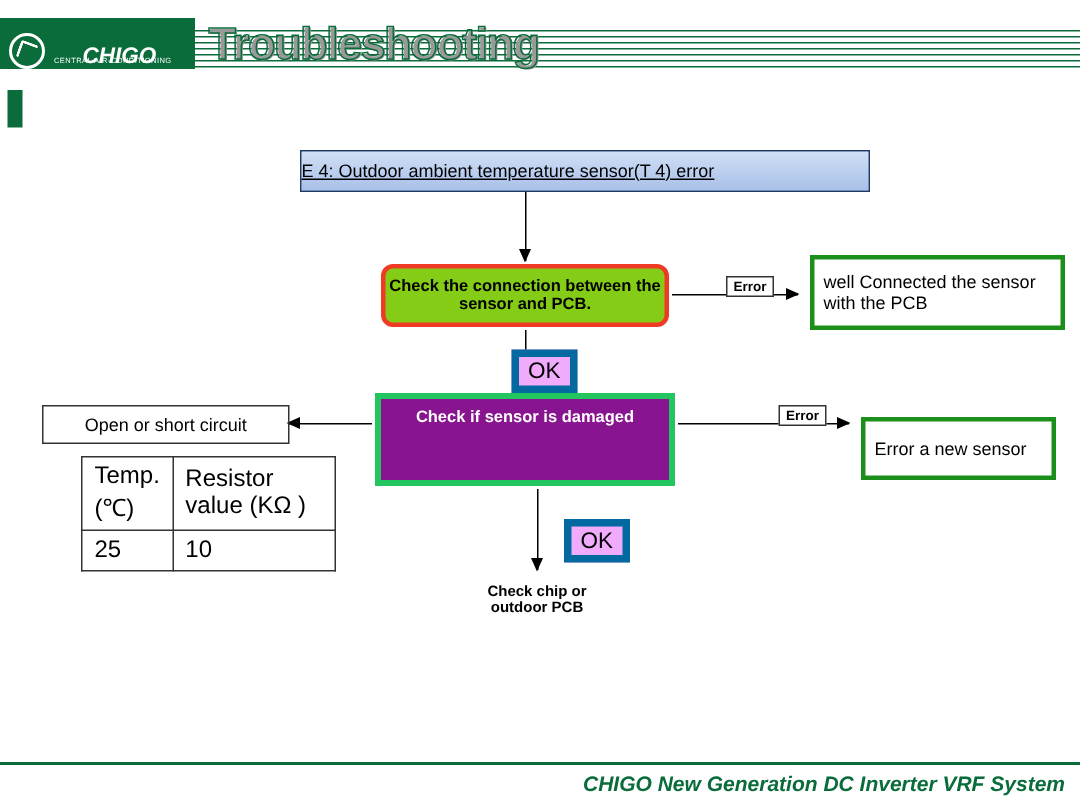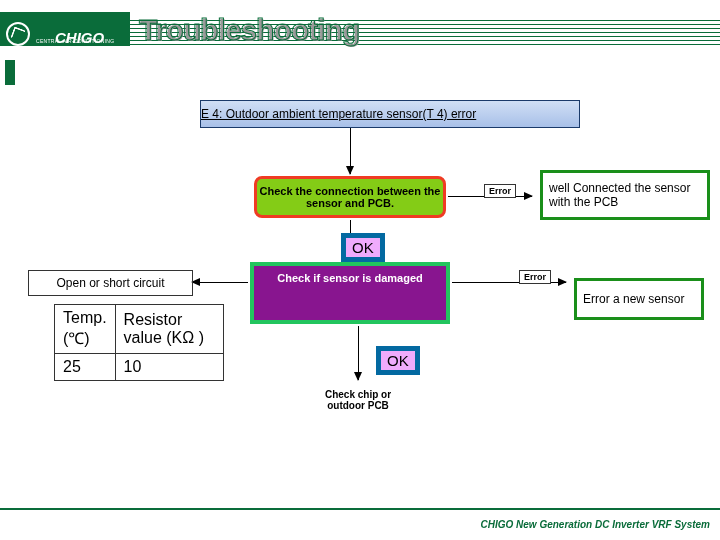--- a/index.html
+++ b/index.html
@@ -12,21 +12,21 @@
   .logo-text { color: #fff; font-weight: bold; font-style: italic; font-size: 15px; margin-left: 6px; }
   .logo-sub { color: #fff; font-size: 5px; margin-left: 6px; position: absolute; bottom: 2px; left: 30px; letter-spacing: 0.3px; }
   
   .title { position: absolute; left: 140px; top: 6px; font-size: 30px; font-weight: 900; color: #999; letter-spacing: -1px; }
   .title-outline { position: absolute; left: 139px; top: 5px; font-size: 30px; font-weight: 900; color: transparent; -webkit-text-stroke: 1px #0a6c3a; letter-spacing: -1px; }
   
   .lines { position: absolute; left: 130px; top: 10px; right: 0; height: 30px; }
   .lines .l { position: absolute; left: 0; right: 0; height: 1px; background: #0a6c3a; }
   
   .bottom-line { position: absolute; bottom: 30px; left: 0; right: 0; height: 2px; background: #0a6c3a; }
-  .footer { position: absolute; bottom: 10px; right: 10px; font-size: 10px; font-weight: bold; font-style: italic; color: #0a6c3a; }
+  .footer { position: absolute; bottom: 10px; right: 10px; font-size: 14px; font-weight: bold; font-style: italic; color: #0a6c3a; }
   
   .left-notch { position: absolute; left: 5px; top: 60px; width: 10px; height: 25px; background: #0a6c3a; }
   
   .error-box { position: absolute; left: 200px; top: 100px; width: 380px; height: 28px; background: linear-gradient(#d0dff5, #a8c0e8); border: 1.5px solid #1a3a6a; display: flex; align-items: center; justify-content: flex-start; font-size: 12px; }
   .error-box span { text-decoration: underline; }
   
   .step1 { position: absolute; left: 254px; top: 176px; width: 192px; height: 42px; background: #84cc16; border: 3px solid #ef3b24; border-radius: 8px; display: flex; align-items: center; justify-content: center; text-align: center; font-size: 11px; font-weight: bold; }
   
   .result1 { position: absolute; left: 540px; top: 170px; width: 170px; height: 50px; background: #fff; border: 3px solid #1a8f1a; border-radius: 0; display: flex; align-items: center; justify-content: flex-start; font-size: 12px; padding: 4px 6px; }
   

